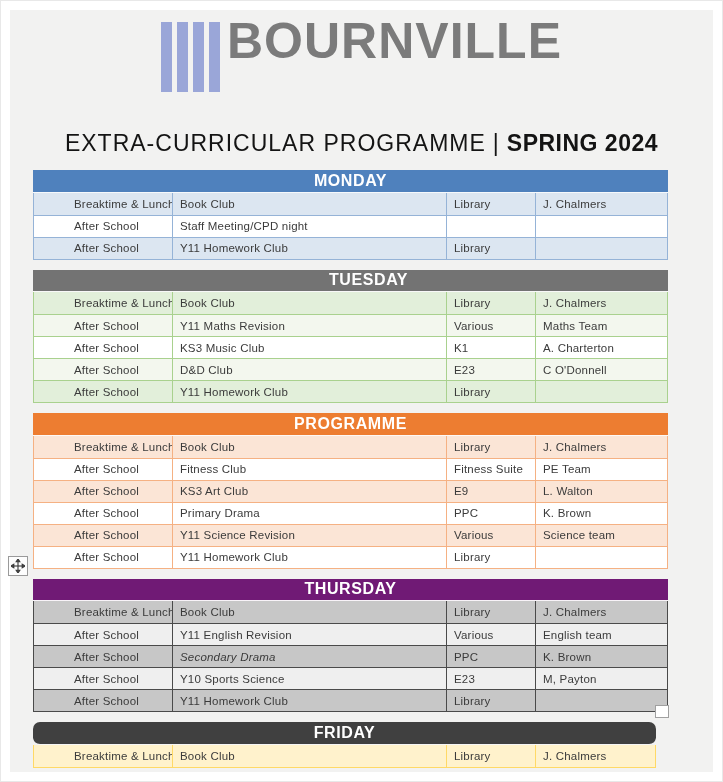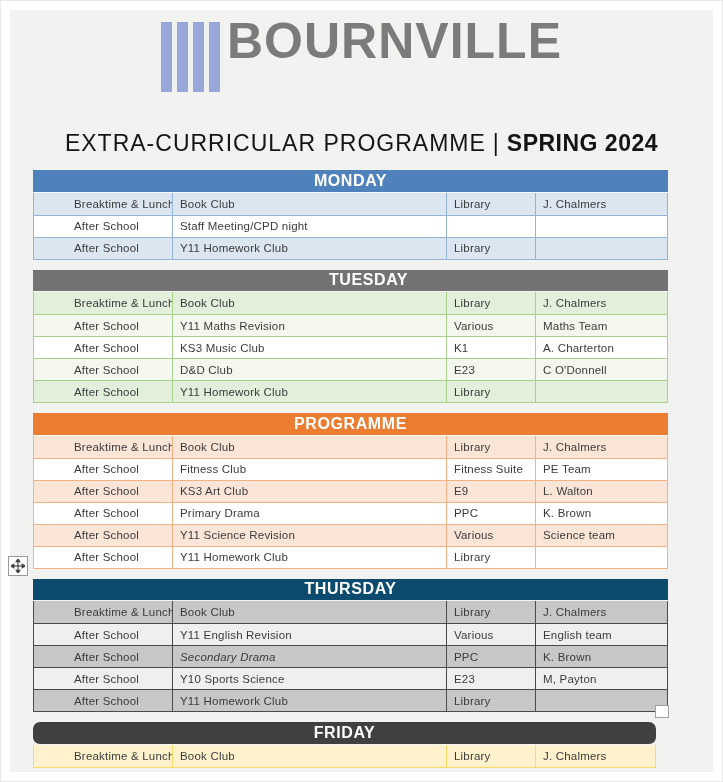--- a/index.html
+++ b/index.html
@@ -172,21 +172,21 @@
           </div>
           <div class="row" style="background: rgb(255, 255, 255); border-top: 1px solid rgb(245, 177, 131);">
             <div class="cell c1">After School</div>
             <div class="cell c2" style="border-left: 1px solid rgb(245, 177, 131);">Y11 Homework Club</div>
             <div class="cell c3" style="border-left: 1px solid rgb(245, 177, 131);">Library</div>
             <div class="cell c4" style="border-left: 1px solid rgb(245, 177, 131);"></div>
           </div>
         </div>
       </div>
       <div class="day-section">
-        <div class="day-header" style="background: #0c4a6e;">THURSDAY</div>
+        <div class="day-header" style="background: #701a75;">THURSDAY</div>
         <div class="rows" style="border-color: rgb(74, 74, 74);">
           <div class="row" style="background: rgb(199, 199, 199);">
             <div class="cell c1">Breaktime &amp; Lunch</div>
             <div class="cell c2" style="border-left: 1px solid rgb(74, 74, 74);">Book Club</div>
             <div class="cell c3" style="border-left: 1px solid rgb(74, 74, 74);">Library</div>
             <div class="cell c4" style="border-left: 1px solid rgb(74, 74, 74);">J. Chalmers</div>
           </div>
           <div class="row" style="background: rgb(239, 239, 239); border-top: 1px solid rgb(74, 74, 74);">
             <div class="cell c1">After School</div>
             <div class="cell c2" style="border-left: 1px solid rgb(74, 74, 74);">Y11 English Revision</div>

